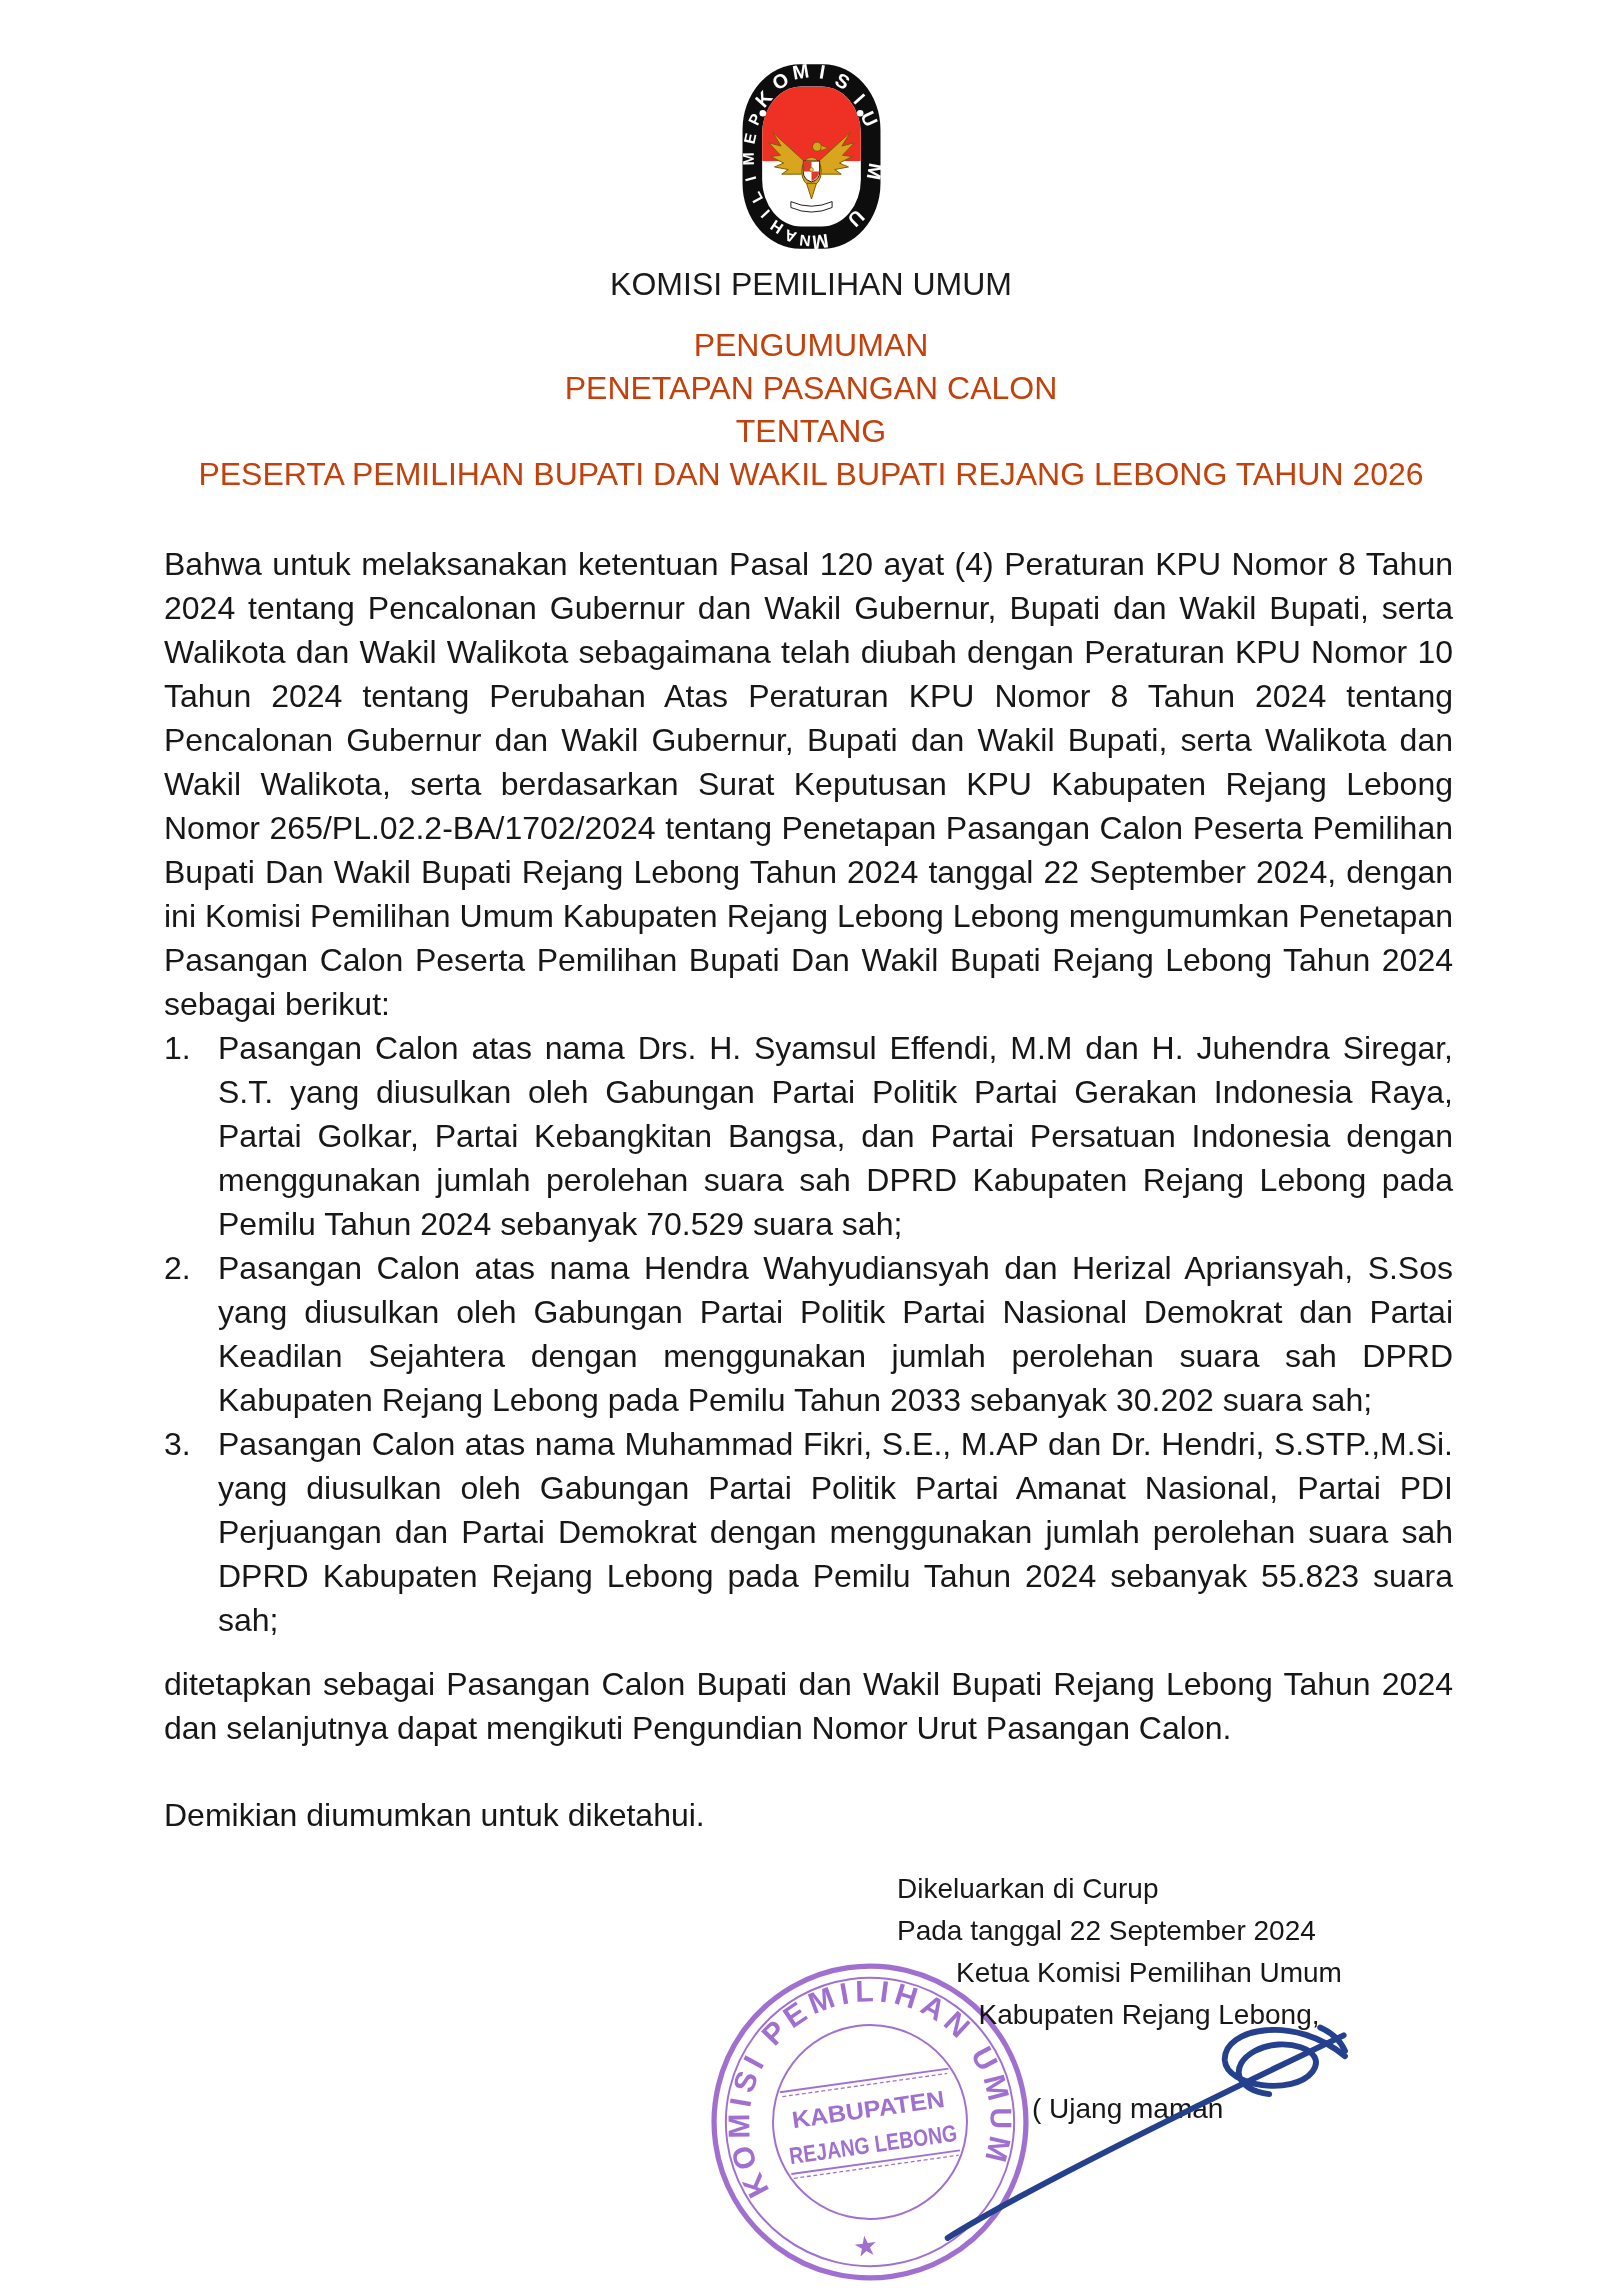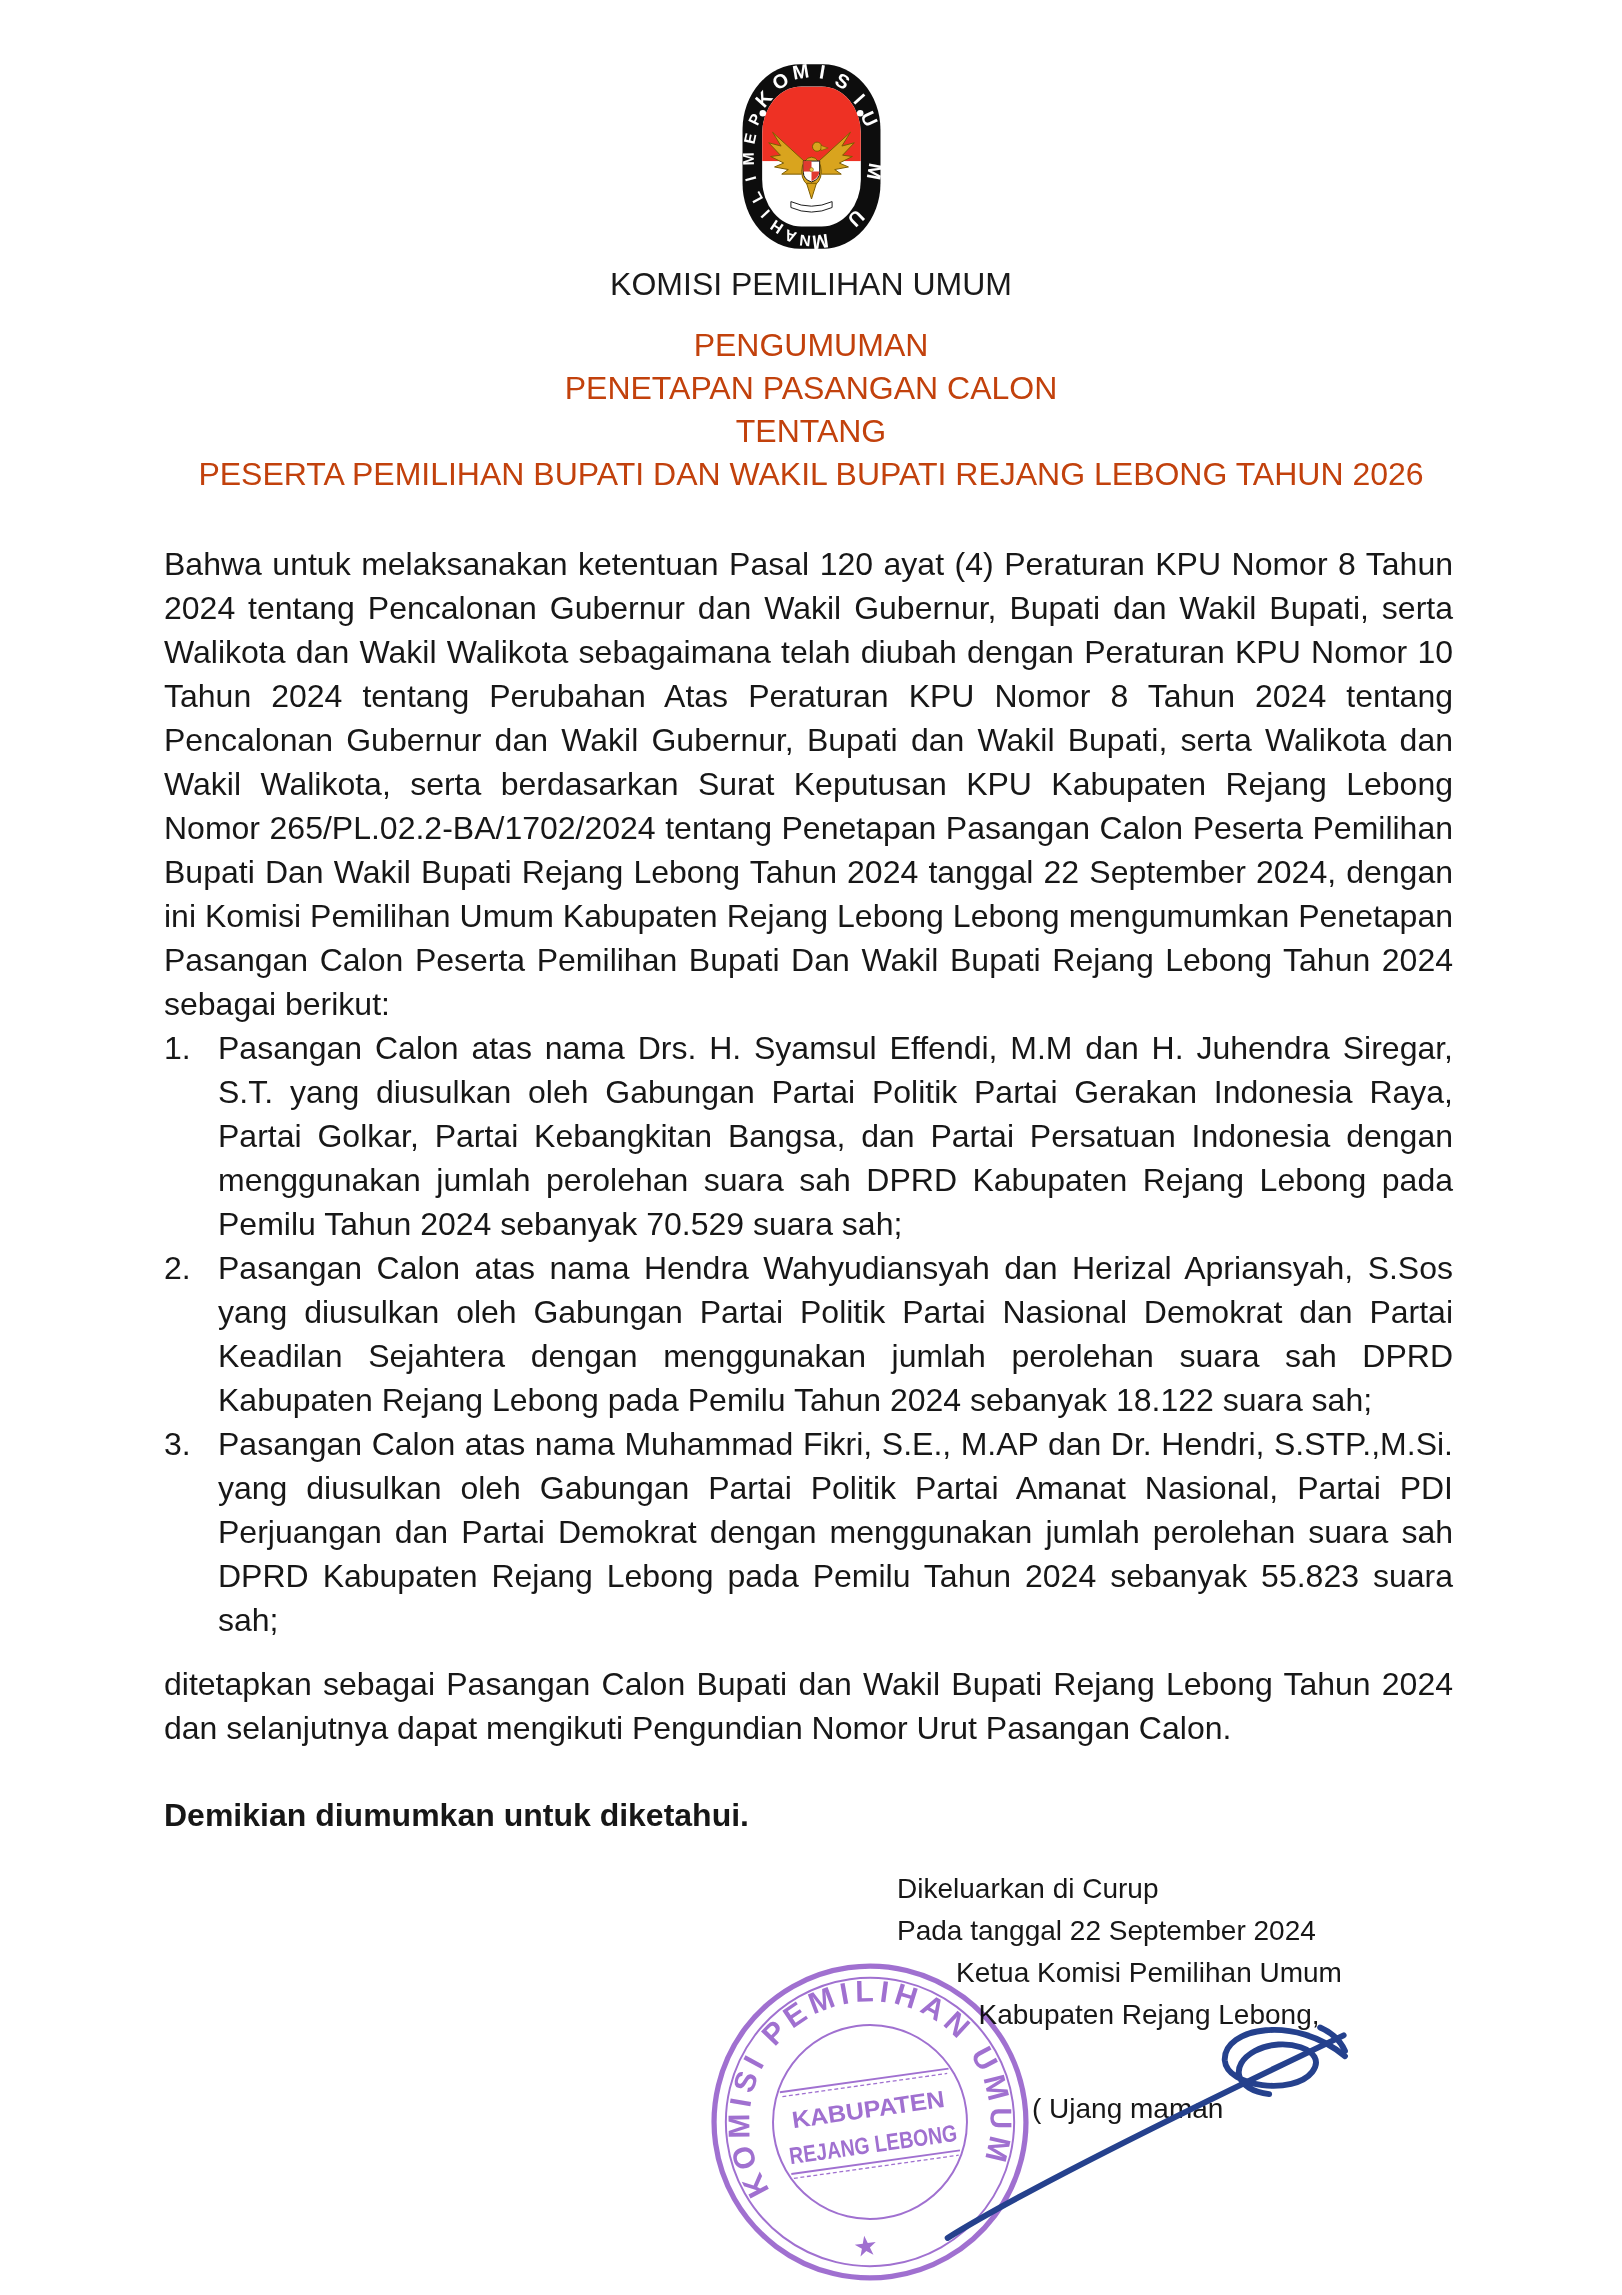--- a/index.html
+++ b/index.html
@@ -12,21 +12,21 @@
   .letterhead { text-align:center; padding-top:63px; }
   .logo-svg { display:block; margin:0 auto; width:141px; height:187px; }
   .org-lines { margin-top:11.8px; font-size:32px; line-height:44px; color:#1a1a1a; }
   .title-block { text-align:center; margin-top:18.3px; font-size:32px; line-height:43px; color:#c2410c; }
   .content { margin:46px 169px 0 164px; font-size:32px; line-height:44px; text-align:justify; }
   .opening { text-align:justify; }
   .list { margin-top:0; }
   .list-item { position:relative; padding-left:54px; text-align:justify; }
   .list-item .num { position:absolute; left:0; top:0; }
   .closing-1 { margin-top:19.6px; }
-  .closing-2 { margin-top:43px; text-align:left;font-weight:bold; }
+  .closing-2 { margin-top:43px; text-align:left; }
   .sign-block { margin-top:31px; margin-left:733px; width:504px; font-size:28px; line-height:42px; text-align:left; }
   .sign-center { text-align:center; }
   .name-line { margin-top:52px; margin-left:135px; white-space:nowrap; }
   .stamp-svg { position:absolute; left:699px; top:1951px; width:342px; height:342px; mix-blend-mode:multiply; opacity:0.85; }
   .sig-svg { position:absolute; left:929px; top:2017px; width:432px; height:232px; }
   .logo-letter { fill:#ffffff; font-weight:bold; font-family:"Liberation Sans",sans-serif; }
   .stamp-txt { font-family:"Liberation Sans",sans-serif; font-weight:bold; fill:#8f57c8; }
 </style>
 </head>
 <body>
@@ -94,21 +94,21 @@
   <div class="content">
     <p class="opening">Bahwa untuk melaksanakan ketentuan Pasal 120 ayat (4) Peraturan KPU Nomor 8 Tahun 2024 tentang Pencalonan Gubernur dan Wakil Gubernur, Bupati dan Wakil Bupati, serta Walikota dan Wakil Walikota sebagaimana telah diubah dengan Peraturan KPU Nomor 10 Tahun 2024 tentang Perubahan Atas Peraturan KPU Nomor 8 Tahun 2024 tentang Pencalonan Gubernur dan Wakil Gubernur, Bupati dan Wakil Bupati, serta Walikota dan Wakil Walikota, serta berdasarkan Surat Keputusan KPU Kabupaten Rejang Lebong Nomor 265/PL.02.2-BA/1702/2024 tentang Penetapan Pasangan Calon Peserta Pemilihan Bupati Dan Wakil Bupati Rejang Lebong Tahun 2024 tanggal 22 September 2024, dengan ini Komisi Pemilihan Umum Kabupaten Rejang Lebong Lebong mengumumkan Penetapan Pasangan Calon Peserta Pemilihan Bupati Dan Wakil Bupati Rejang Lebong Tahun 2024 sebagai berikut:</p>
 
     <div class="list">
       <div class="list-item">
         <span class="num">1.</span>
         <span>Pasangan Calon atas nama Drs. H. Syamsul Effendi, M.M dan H. Juhendra Siregar, S.T. yang diusulkan oleh Gabungan Partai Politik Partai Gerakan Indonesia Raya, Partai Golkar, Partai Kebangkitan Bangsa, dan Partai Persatuan Indonesia dengan menggunakan jumlah perolehan suara sah DPRD Kabupaten Rejang Lebong pada Pemilu Tahun 2024 sebanyak 70.529 suara sah;</span>
       </div>
       <div class="list-item">
         <span class="num">2.</span>
-        <span>Pasangan Calon atas nama Hendra Wahyudiansyah dan Herizal Apriansyah, S.Sos yang diusulkan oleh Gabungan Partai Politik Partai Nasional Demokrat dan Partai Keadilan Sejahtera dengan menggunakan jumlah perolehan suara sah DPRD Kabupaten Rejang Lebong pada Pemilu Tahun 2024 sebanyak 18.122 suara sah;</span>
+        <span>Pasangan Calon atas nama Hendra Wahyudiansyah dan Herizal Apriansyah, S.Sos yang diusulkan oleh Gabungan Partai Politik Partai Nasional Demokrat dan Partai Keadilan Sejahtera dengan menggunakan jumlah perolehan suara sah DPRD Kabupaten Rejang Lebong pada Pemilu Tahun 2033 sebanyak 30.202 suara sah;</span>
       </div>
       <div class="list-item">
         <span class="num">3.</span>
         <span>Pasangan Calon atas nama Muhammad Fikri, S.E., M.AP dan Dr. Hendri, S.STP.,M.Si. yang diusulkan oleh Gabungan Partai Politik Partai Amanat Nasional, Partai PDI Perjuangan dan Partai Demokrat dengan menggunakan jumlah perolehan suara sah DPRD Kabupaten Rejang Lebong pada Pemilu Tahun 2024 sebanyak 55.823 suara sah;</span>
       </div>
     </div>
 
     <p class="closing-1">ditetapkan sebagai Pasangan Calon Bupati dan Wakil Bupati Rejang Lebong Tahun 2024 dan selanjutnya dapat mengikuti Pengundian Nomor Urut Pasangan Calon.</p>
     <p class="closing-2">Demikian diumumkan untuk diketahui.</p>
 

